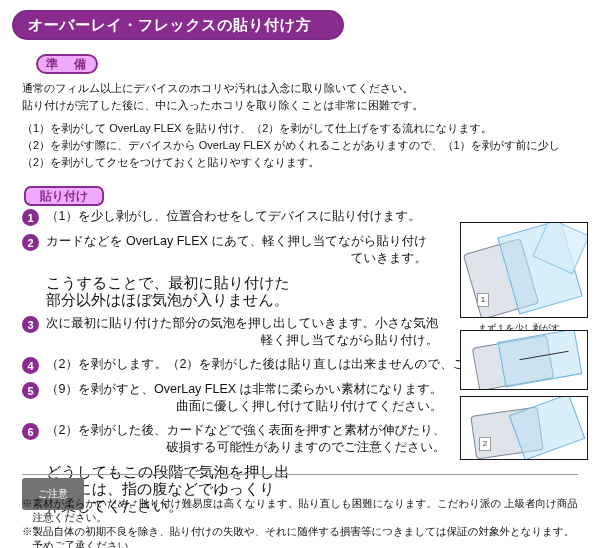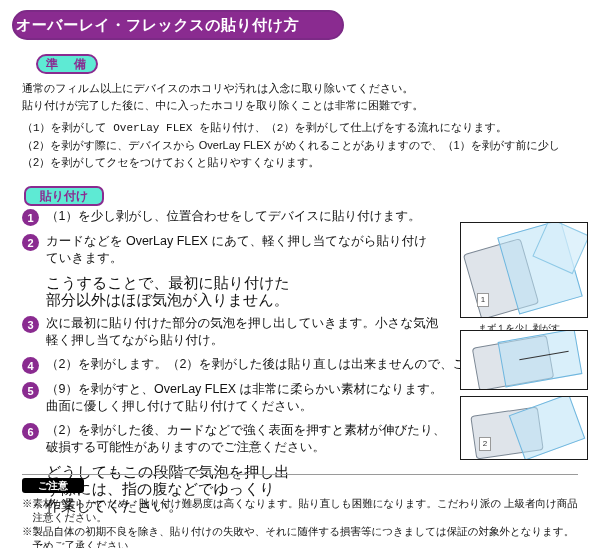--- a/index.html
+++ b/index.html
@@ -34,30 +34,30 @@
     background: #8a2b90;
     display: flex;
     align-items: center;
     box-sizing: border-box;
   }
   .title-bar .title-text {
     color: #ffffff;
     font-size: 15px;
     font-weight: bold;
     letter-spacing: 0.5px;
-    padding-left: 2px;
+    padding-left: 14px;
   }
 
   
   .pill {
     position: absolute;
     height: 20px;
     border: 2px solid #8a2b90;
     border-radius: 10px;
-    background: #5eead4;
+    background: #f0abfc;
     color: #8a2b90;
     font-size: 12px;
     font-weight: bold;
     display: flex;
     align-items: center;
     justify-content: center;
     box-sizing: border-box;
     letter-spacing: 2px;
   }
   #pill-prep {
@@ -111,20 +111,21 @@
     display: flex;
     align-items: center;
     justify-content: center;
     margin-right: 7px;
     margin-top: 1px;
   }
   .step-text {
     font-size: 12.5px;
     line-height: 17px;
     color: #111111;
+    text-align: right;
   }
   .step-text .l {
     display: block;
     white-space: nowrap;
   }
   .step-indent {
     margin-left: 24px;
     font-size: 15px;
     line-height: 17px;
     margin-bottom: 7px;
@@ -182,26 +183,26 @@
     background: #333333;
     height: 1px;
   }
 
   
   .caution-pill {
     position: absolute;
     left: 22px;
     top: 478px;
     width: 62px;
-    height: 15px;
-    background: #000000;
+    height: 32px;
+    background: #737373;
     border-radius: 3px;
     color: #ffffff;
     font-size: 10px;
-    font-weight: bold;
+    font-weight: normal;
     display: flex;
     align-items: center;
     justify-content: center;
     box-sizing: border-box;
   }
   .caution-rule {
     position: absolute;
     left: 22px;
     top: 474px;
     width: 556px;
@@ -228,21 +229,21 @@
 
   <div class="title-bar">
     <span class="title-text">オーバーレイ・フレックスの貼り付け方</span>
   </div>
 
   <div class="pill" id="pill-prep">準　備</div>
 
   <div class="prep-block">
     <div class="prep-line">通常のフィルム以上にデバイスのホコリや汚れは入念に取り除いてください。</div>
     <div class="prep-line">貼り付けが完了した後に、中に入ったホコリを取り除くことは非常に困難です。</div>
-    <div class="prep-line" style="margin-top:6px;font-family:Liberation Mono, monospace;">（1）を剥がして OverLay FLEX を貼り付け、（2）を剥がして仕上げをする流れになります。</div>
+    <div class="prep-line" style="margin-top:6px;">（1）を剥がして OverLay FLEX を貼り付け、（2）を剥がして仕上げをする流れになります。</div>
     <div class="prep-line">（2）を剥がす際に、デバイスから OverLay FLEX がめくれることがありますので、（1）を剥がす前に少し</div>
     <div class="prep-line">（2）を剥がしてクセをつけておくと貼りやすくなります。</div>
   </div>
 
   <div class="pill" id="pill-apply">貼り付け</div>
 
   <div class="steps">
 
     <div class="step">
       <div class="step-num">1</div>

